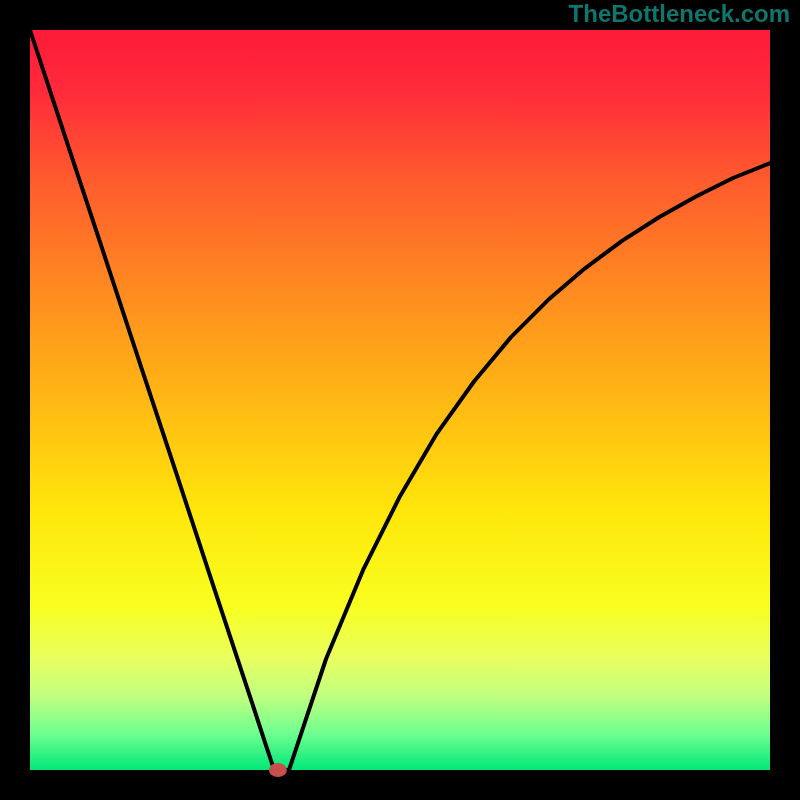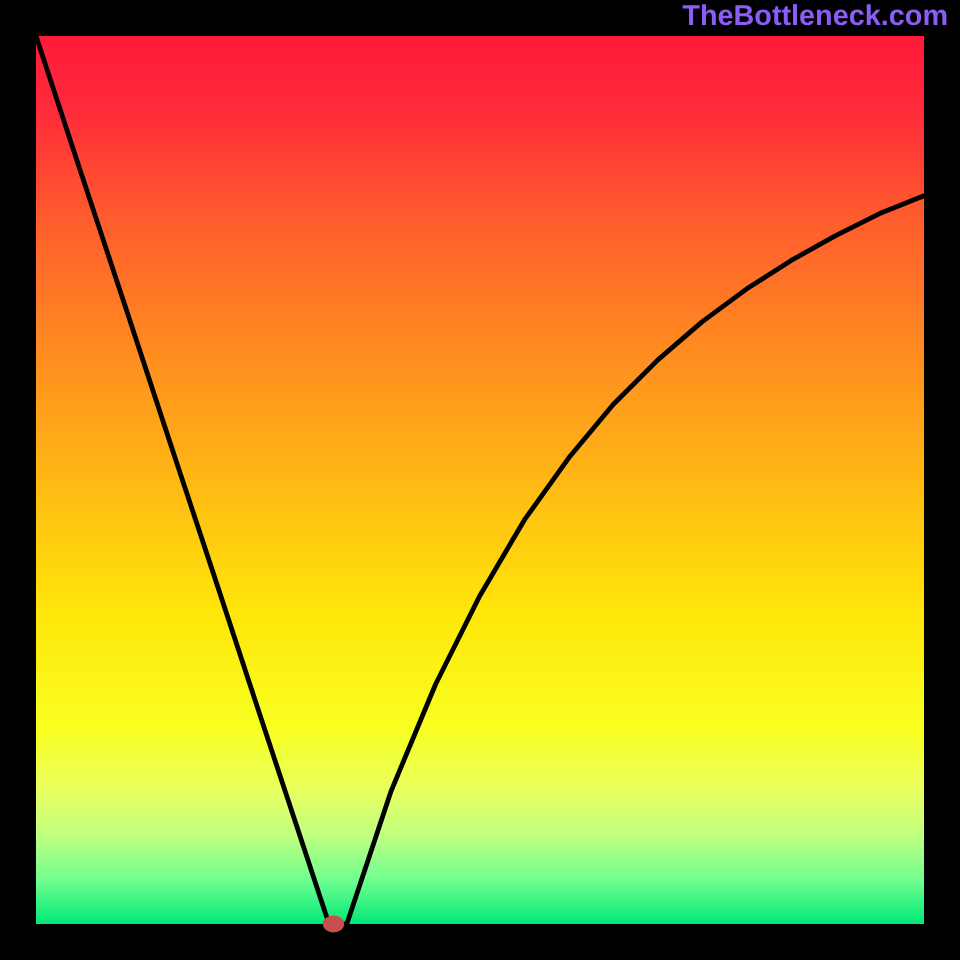--- a/index.html
+++ b/index.html
@@ -13,21 +13,21 @@
   .frame {
     position: relative;
     width: 800px;
     height: 800px;
     background: #000;
   }
   .watermark {
     position: absolute;
     top: 0;
     right: 10px;
-    color: #8b5cf6;
+    color: #0f766e;
     font-family: Arial, Helvetica, sans-serif;
     font-size: 24px;
     font-weight: bold;
     z-index: 10;
     text-align: center;
   }
   svg {
     display: block;
   }
 </style>

